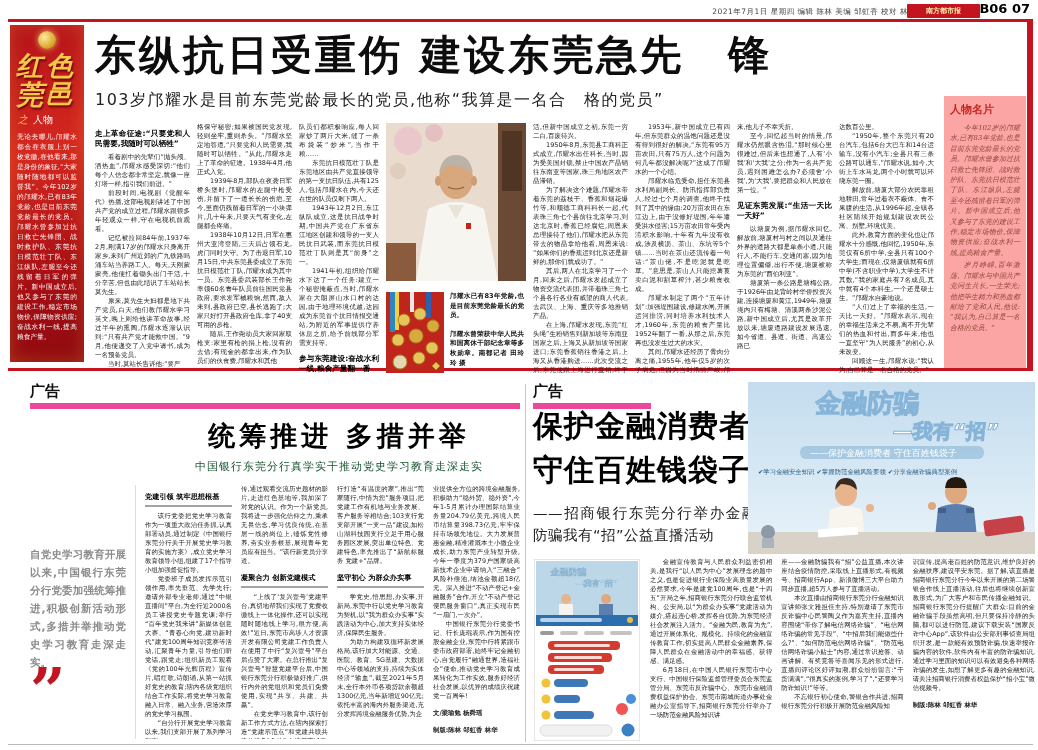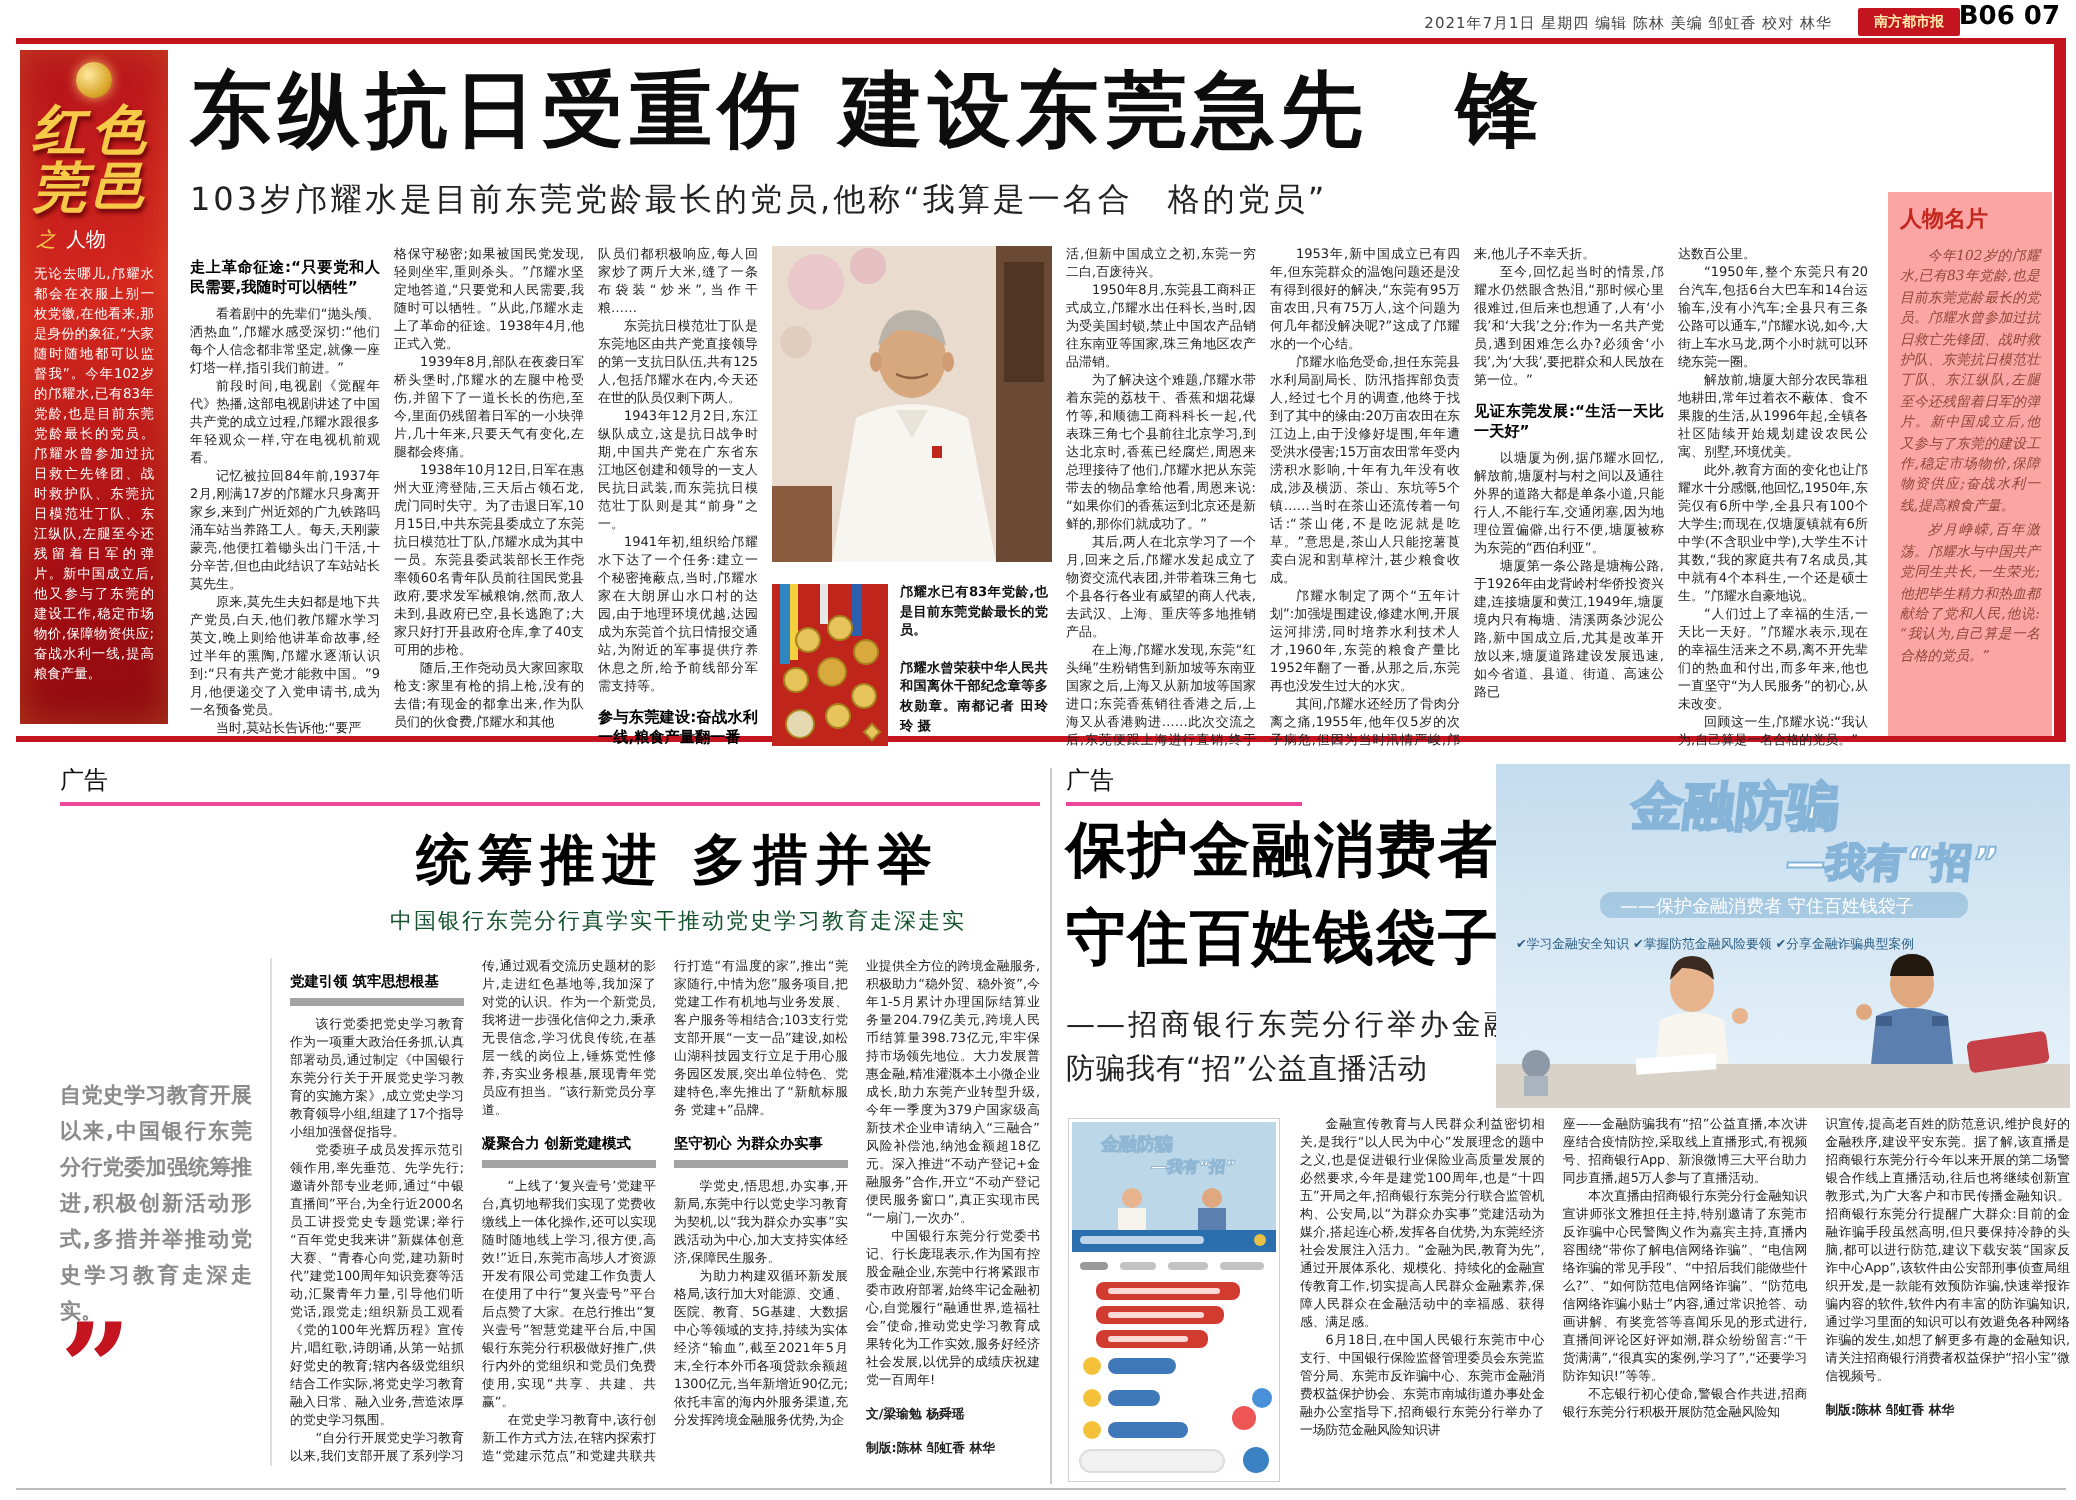--- a/index.html
+++ b/index.html
@@ -2,21 +2,21 @@
 <html lang="zh"><head>
 <meta charset="utf-8">
 <style>
   html,body{margin:0;padding:0;background:#ffffff;}
   body{width:1038px;height:750px;position:relative;overflow:hidden;
        font-family:"DejaVu Sans","Liberation Sans",sans-serif;color:#1a1a1a;}
   .abs{position:absolute;}
   
   #dateline{top:7px;right:122px;font-size:7.5px;color:#444;letter-spacing:.5px;}
   #brand-badge{top:4px;right:58px;background:#c41420;color:#ffe9a8;font-size:7px;
-               font-weight:700;padding:2px 8px;border-radius:1px;}
+               font-weight:700;padding:2px 19px;border-radius:1px;}
   #page-no{top:1px;right:8px;font-size:13px;font-weight:900;color:#000;}
   .red-rule{background:#c41420;}
   
   #banner{left:10px;top:25px;width:74px;height:337px;
           background:linear-gradient(165deg,#b3121a 0%,#d5281f 38%,#a60e13 75%,#8d0a10 100%);
           box-shadow:inset 0 0 18px rgba(255,190,60,.25);overflow:hidden;}
   #banner-emblem{margin:6px auto 2px;width:18px;height:18px;border-radius:50%;
           background:radial-gradient(circle at 35% 35%,#ffe9a0,#d8a528 65%,#a97a12);
           box-shadow:0 0 6px rgba(255,220,120,.8);}
   #banner-title{width:62px;margin:2px auto 0;font-family:"DejaVu Serif","Liberation Serif",serif;
@@ -39,22 +39,22 @@
   .blk-cap{margin:0 0 9px;text-indent:0;font-weight:700;color:#111;}
   #photo-col{width:140px;flex:none;}
   #medal-row{display:flex;gap:6px;margin-top:7px;}
   #captions{width:74px;font-size:6.6px;line-height:9.6px;text-align:justify;}
   
   #profile{left:944px;top:96px;width:82px;height:272px;background:#fca5a5;padding:6px 6px 0 6px;box-sizing:border-box;}
   #profile-title{color:#c3271d;font-weight:900;font-size:11px;margin-bottom:6px;}
   #profile .blk-p{font-family:"DejaVu Serif","Liberation Serif",serif;font-style:italic;
                   font-size:6.9px;line-height:10.4px;color:#8d4636;text-align:justify;margin-bottom:2px;}
   
-  .ad-label{font-size:12px;font-weight:400;color:#111;padding-bottom:2px;border-bottom:2px solid #ec4899;}
-  .ad .blk-h{border-bottom:4px solid #a3a3a3;padding-bottom:3px;margin:7px 0 5px;font-size:7.2px;}
+  .ad-label{font-size:15px;font-weight:700;color:#111;padding-bottom:2px;border-bottom:6px solid #ec4899;}
+  .ad .blk-h{border-bottom:2px solid #a3a3a3;padding-bottom:3px;margin:7px 0 5px;font-size:7.2px;}
   .ad .col{font-size:6.4px;line-height:9px;}
   #ads-divider{left:525px;top:384px;width:1px;height:358px;background:#c9c9c9;}
   #page-bottom-rule{left:8px;top:744px;width:1025px;height:1px;background:#bbb;}
   
   #ad-left{left:30px;top:382px;width:490px;}
   #adl-headline{margin-top:9px;padding-left:128px;text-align:center;
       font-family:"DejaVu Serif","Liberation Serif",serif;font-weight:900;font-size:27px;letter-spacing:4px;color:#000;}
   #adl-subhead{padding-left:128px;text-align:center;font-size:11px;color:#14532d;margin-top:5px;letter-spacing:1px;}
   #adl-row{margin-top:11px;display:flex;gap:9px;height:254px;}
   #adl-intro{width:96px;flex:none;padding-top:60px;box-sizing:border-box;}

